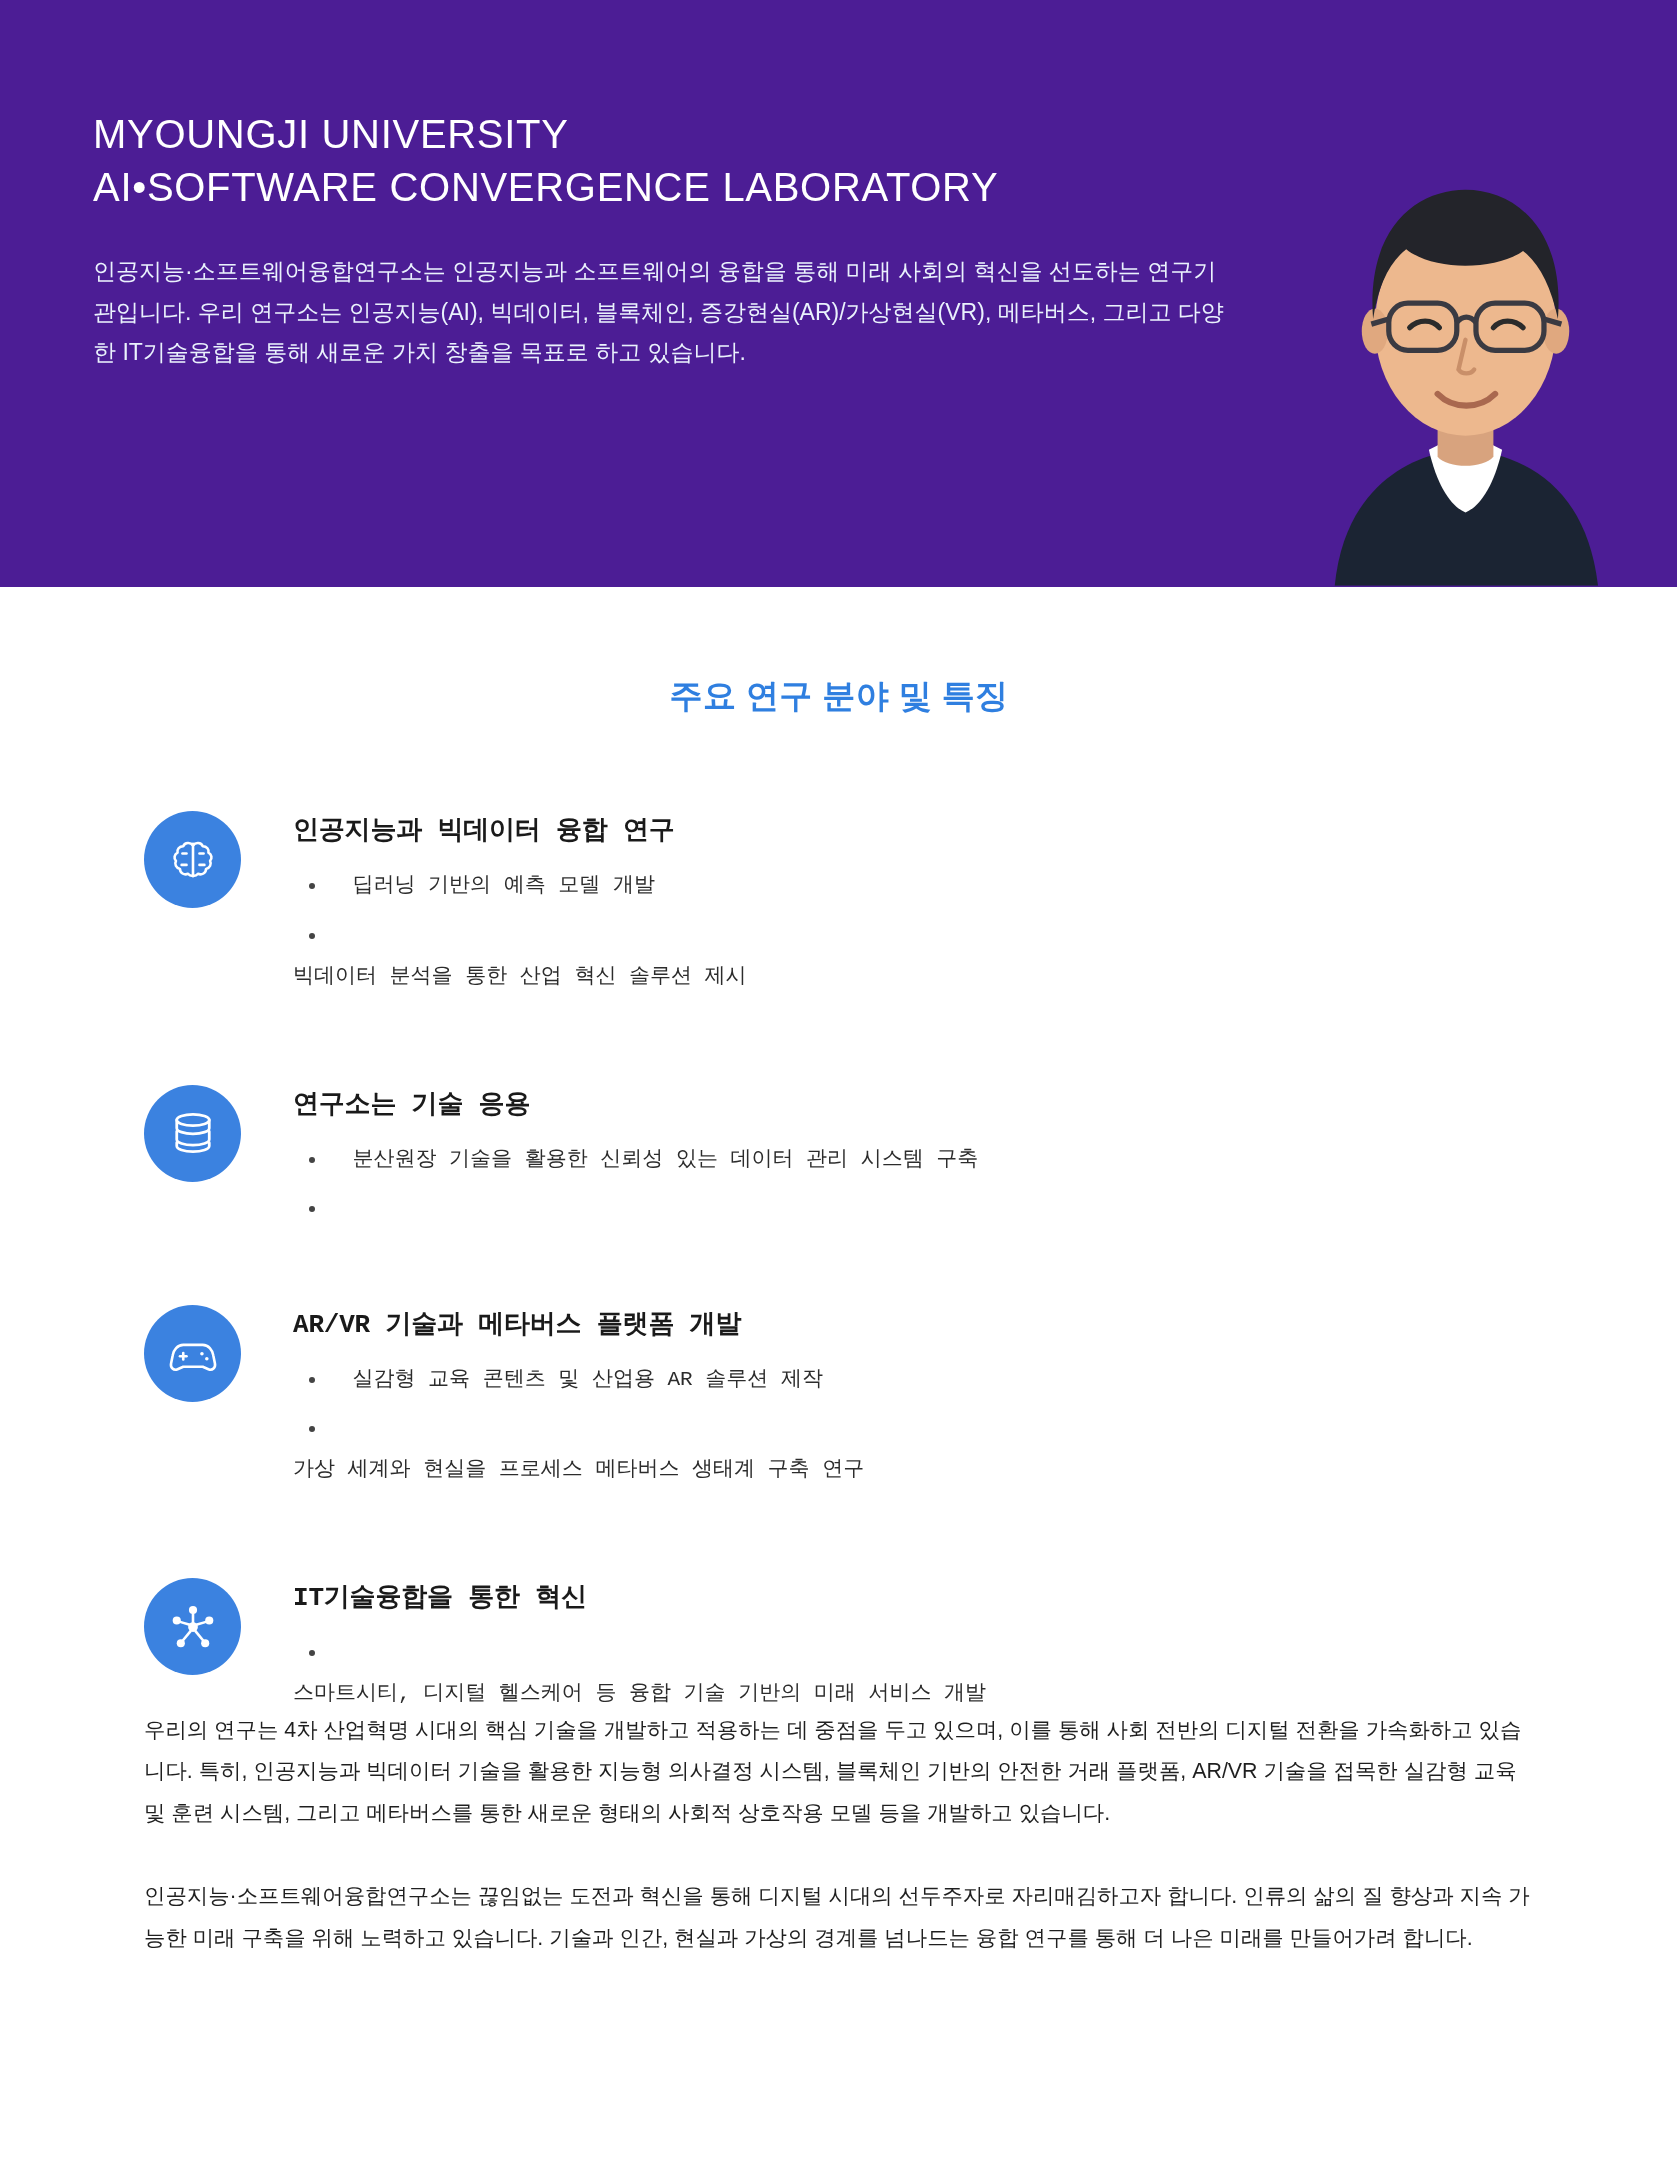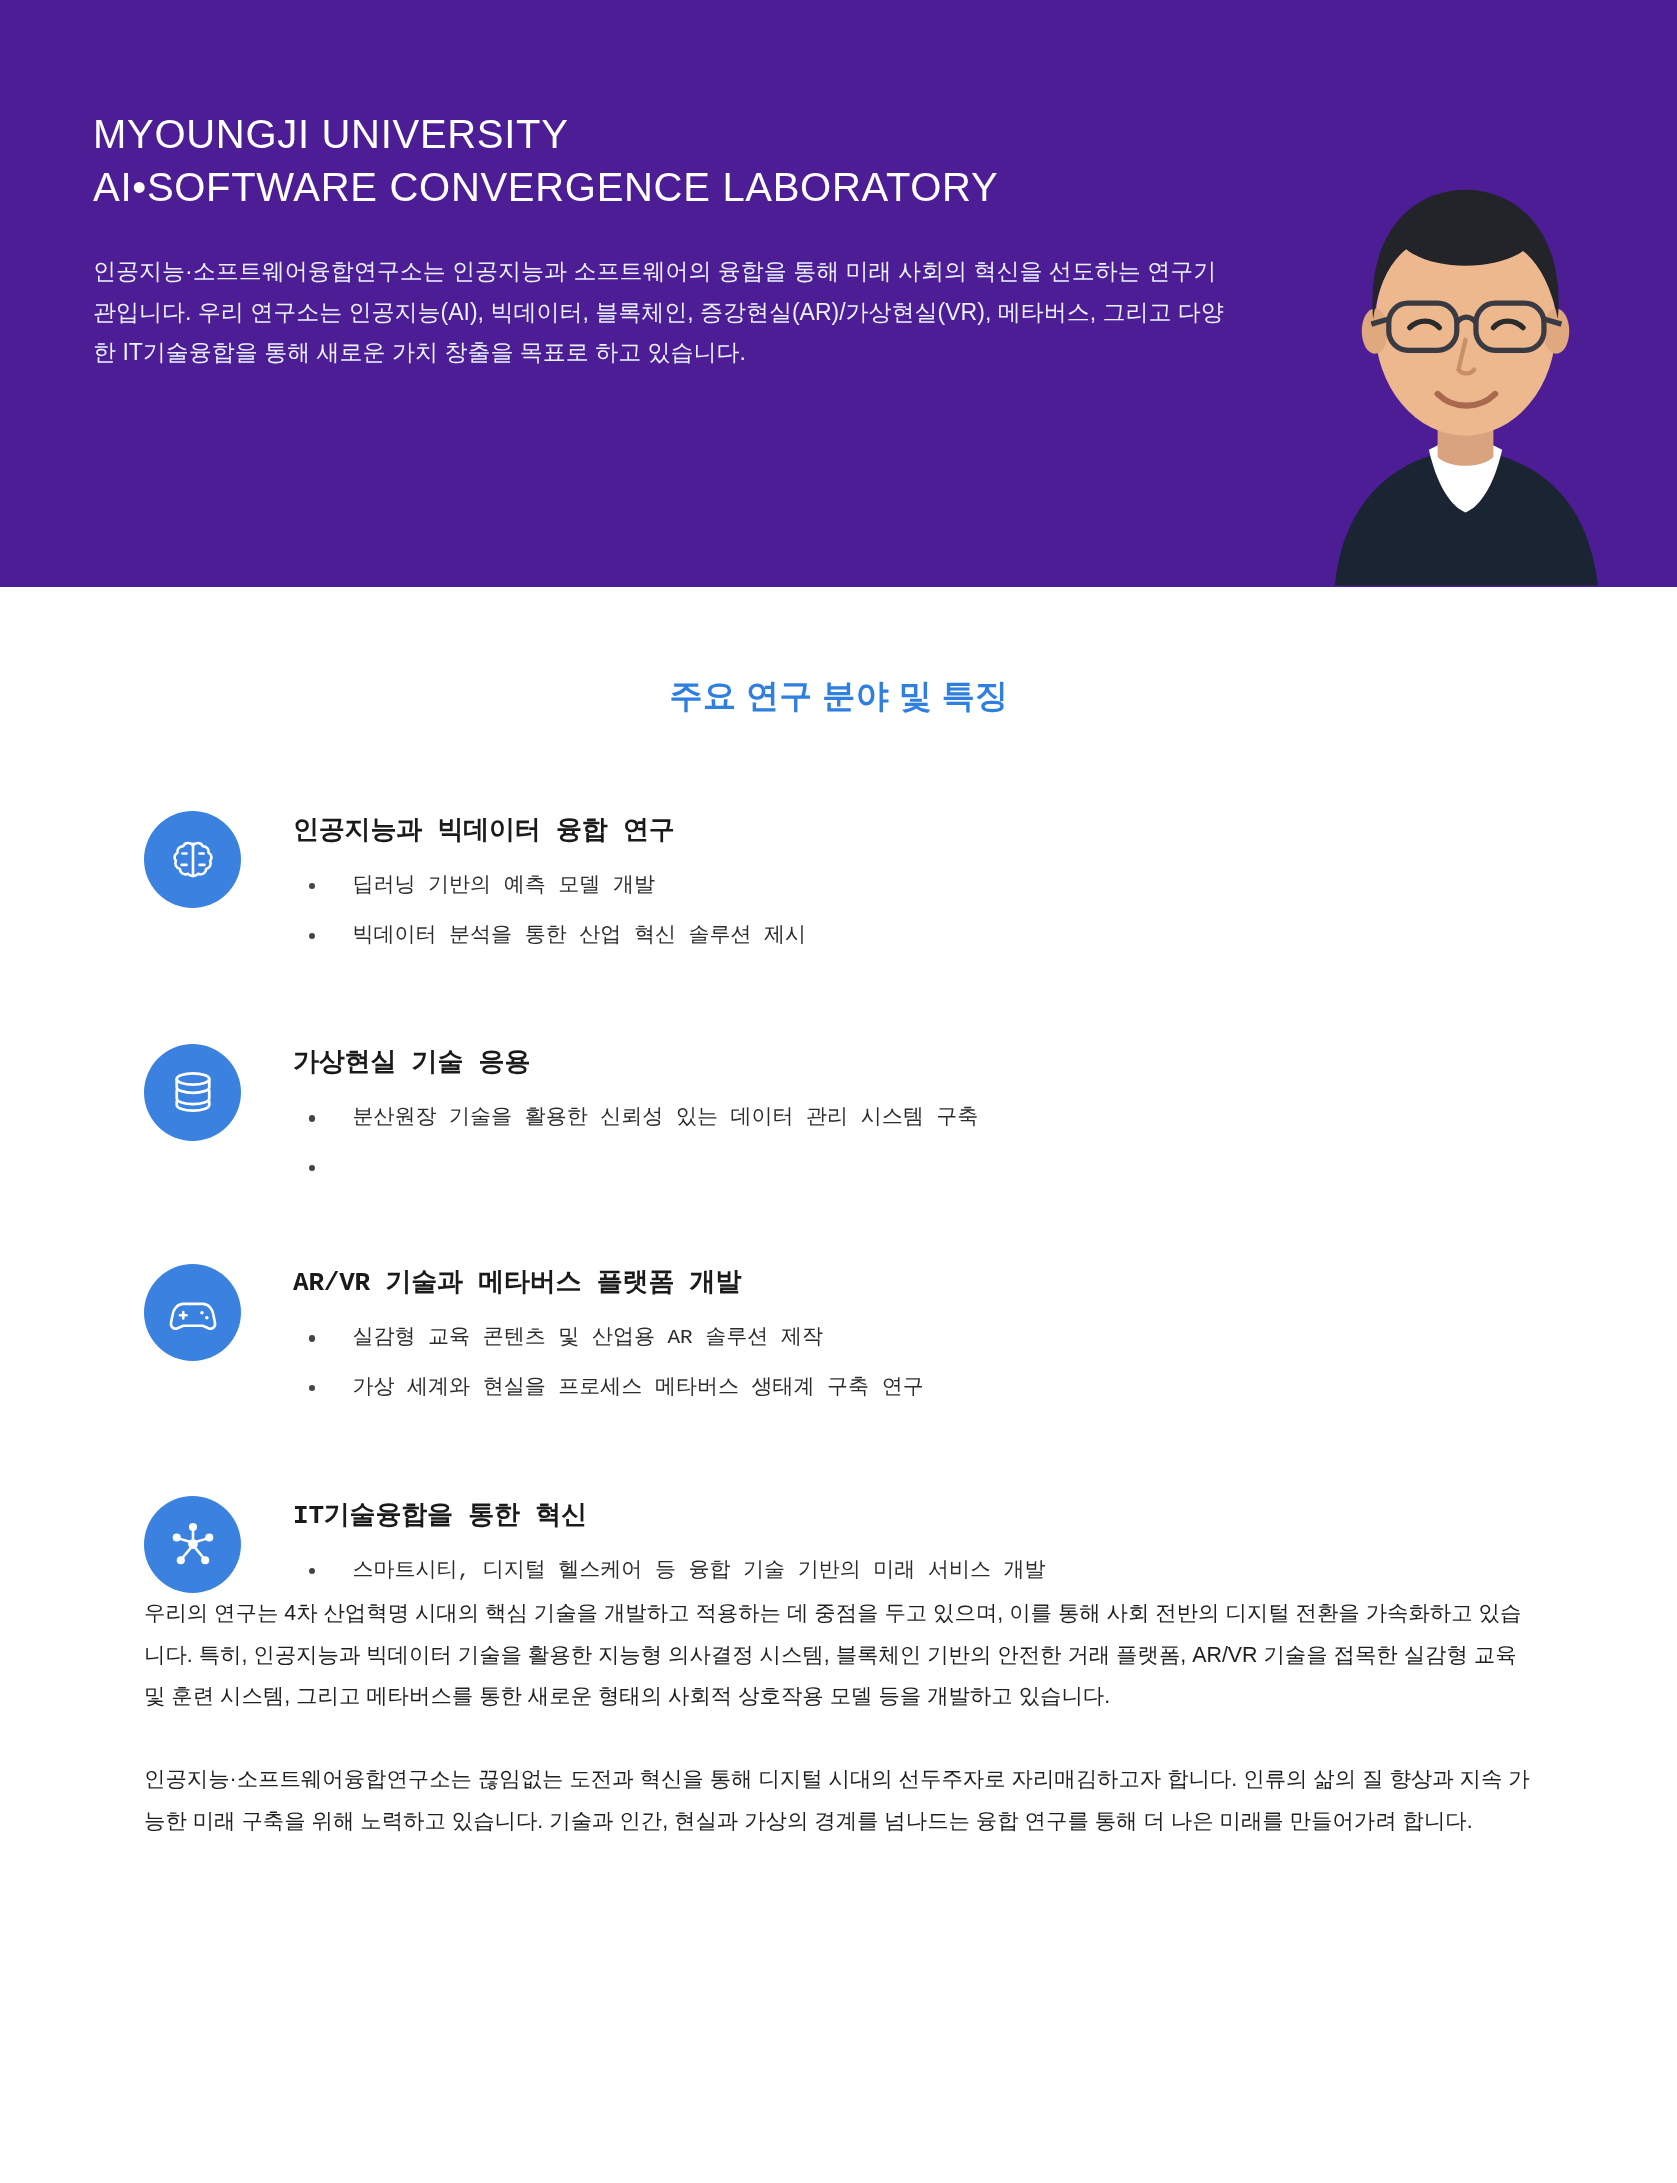--- a/index.html
+++ b/index.html
@@ -99,21 +99,21 @@
   .feature-list { margin-top: 23px; }
   .feature-item {
     display: flex;
     align-items: flex-start;
     font-size: 21px;
     color: #2c2c2c;
     line-height: 1.5;
     margin-bottom: 18.3px;
     gap: 22px;
   }
-  .feature-item:last-child { margin-bottom: 0; }
+  .feature-item:last-child { margin-bottom: 0; flex-direction: column; }
   .bullet {
     flex: 0 0 auto;
     width: 6.1px;
     height: 6.1px;
     border-radius: 50%;
     background: #444;
     margin: 13px 15.7px 0 15.7px;
   }
 
   
@@ -216,21 +216,21 @@
   <div class="feature">
     <div class="feature-icon">
       <svg viewBox="0 0 64 64" fill="none" stroke="#ffffff" stroke-width="3.4" stroke-linecap="round" stroke-linejoin="round">
         <ellipse cx="32" cy="16" rx="20" ry="7"></ellipse>
         <path d="M12 16v10c0 3.9 9 7 20 7s20-3.1 20-7V16"></path>
         <path d="M12 30v10c0 3.9 9 7 20 7s20-3.1 20-7V30"></path>
         <path d="M12 44v4c0 3.9 9 7 20 7s20-3.1 20-7v-4"></path>
       </svg>
     </div>
     <div class="feature-body">
-      <div class="feature-heading">가상현실 기술 응용</div>
+      <div class="feature-heading">연구소는 기술 응용</div>
       <div class="feature-list">
         <div class="feature-item">
           <span class="bullet"></span>
           <span>분산원장 기술을 활용한 신뢰성 있는 데이터 관리 시스템 구축</span>
         </div>
         <div class="feature-item">
           <span class="bullet"></span>
         </div>
       </div>
     </div>

